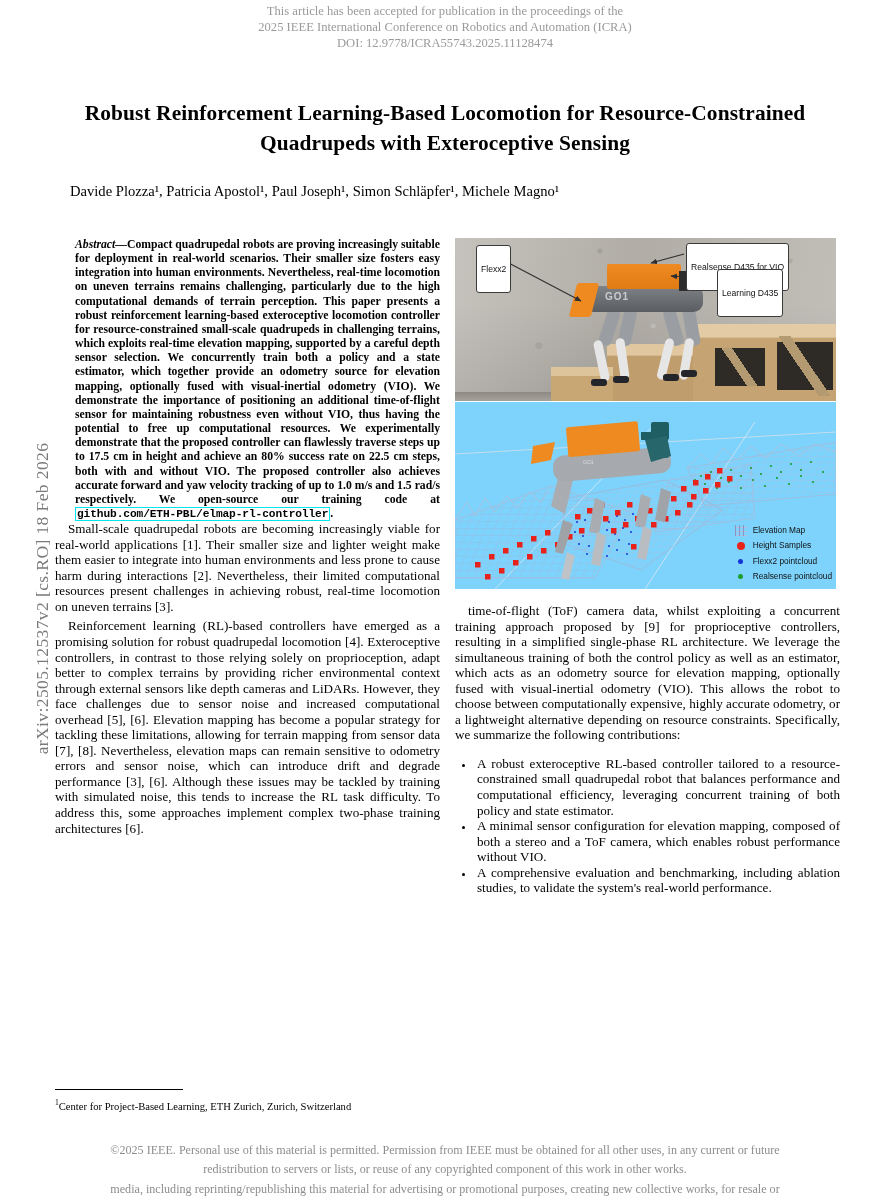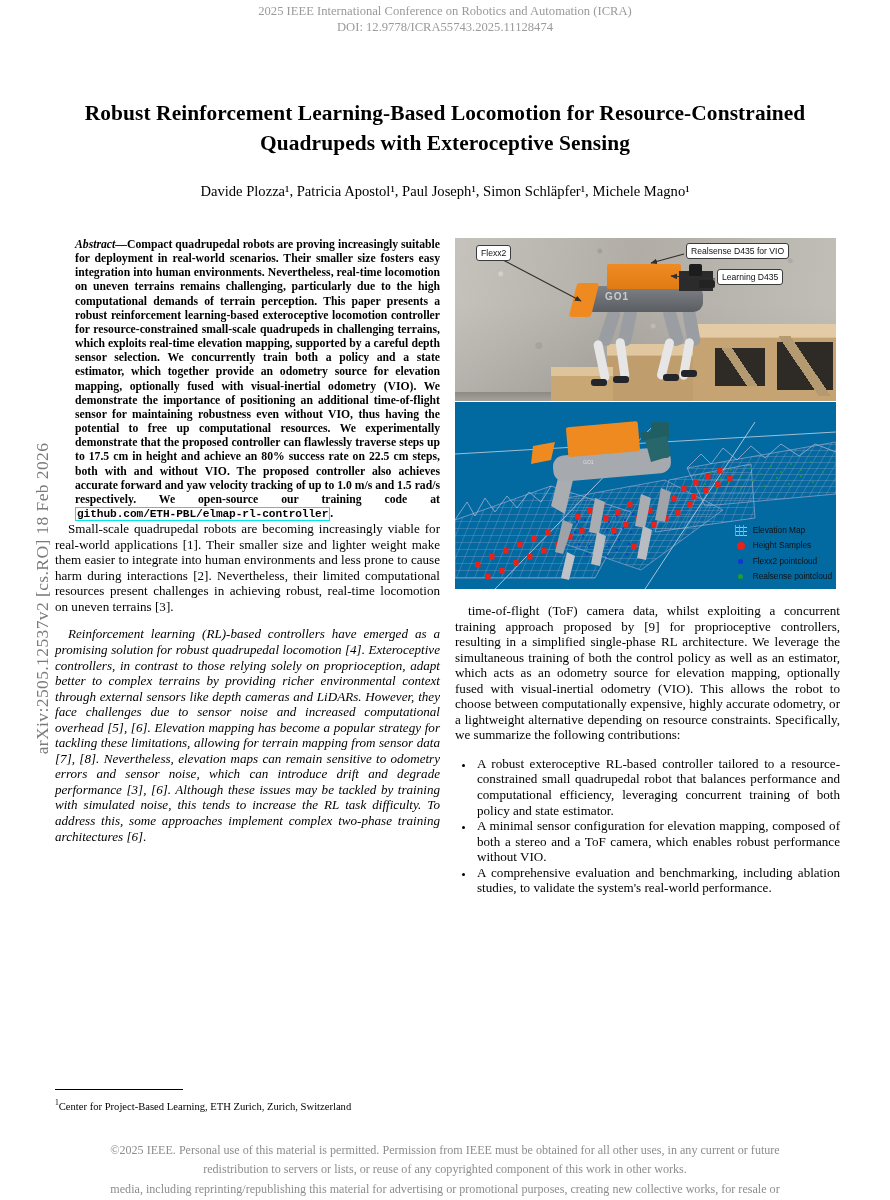--- a/index.html
+++ b/index.html
@@ -30,21 +30,21 @@
   }
 
   
   .title {
     position:absolute; left:70px; top:98px; width:750px;
     text-align:center; font-weight:bold; font-size:21.4px;
     line-height:30px; letter-spacing:.1px;
   }
   .authors {
     position:absolute; left:70px; top:183px; width:750px;
-    text-align:center; font-size:14.6px;
+    font-size:14.6px;
   }
 
   
   .col-left {
     position:absolute; left:55px; top:238px; width:385px;
   }
   .col-right {
     position:absolute; left:455px; top:238px; width:385px;
   }
 
@@ -66,21 +66,21 @@
   .sec-head {
     text-align:center; margin-top:17px; margin-bottom:7px;
     font-size:13px; font-variant:small-caps;
   }
   .sec-head .num { font-variant:normal; }
 
   p.body {
     margin:0; font-size:13.1px; line-height:15.55px;
     text-align:justify; text-indent:13px; hyphens:none;
   }
-  p.body + p.body { margin-top:12px;font-style:italic; }
+  p.body + p.body { margin-top:4px; }
 
   .figcap {
     font-size:12.3px; line-height:15.2px; text-align:justify;
     margin-top:7px;
   }
 
   ul.contrib {
     margin:13px 0 0 0; padding-left:20px;
     font-size:13.1px; line-height:15.55px; text-align:justify;
   }
@@ -186,30 +186,30 @@
   }
   .leg.thigh { width:13px; height:38px; background:#9a9ea3; }
   .leg.shin  { width:9px;  height:42px; background:#e6e6e6; }
   .foot { position:absolute; width:16px; height:7px; background:#23252a; border-radius:3px; }
 
   
   .callout {
     position:absolute;
     background:#fff; border:1px solid #3b3b3b; border-radius:3px;
     font-family:"Liberation Sans", sans-serif;
-    font-size:8.6px; line-height:10px; padding:2px 4px;
+    font-size:8.6px; line-height:10px; padding:18px 4px;
     white-space:nowrap; color:#111;
   }
   .callout.c-flexx     { left:21px;  top:7px; }
   .callout.c-rs-vio    { left:231px; top:5px; }
   .callout.c-rs        { left:262px; top:31px; }
   .arrow { position:absolute; pointer-events:none; }
 
   
-  .viz { position:absolute; inset:0; background:#0369a1; }
+  .viz { position:absolute; inset:0; background:#7dd3fc; }
   .viz svg { position:absolute; inset:0; }
 
   .legend {
     position:absolute; right:4px; bottom:5px;
     font-family:"Liberation Sans", sans-serif;
     font-size:8.3px; line-height:15.2px; color:#111;
   }
   .legend .row { display:flex; align-items:center; gap:6px; }
   .legend .swatch { width:12px; height:11px; flex:0 0 12px; position:relative; }
   .sw-grid{
@@ -223,20 +223,21 @@
   .sw-green { width:5.5px;height:5.5px; background:#1e9e2e; }
 </style>
 </head>
 <body>
 
 <div class="page">
 
   <div class="arxiv-stamp">arXiv:2505.12537v2  [cs.RO]  18 Feb 2026</div>
 
   <div class="accept-notice">
+    <div>This article has been accepted for publication in the proceedings of the</div>
     <div>2025 IEEE International Conference on Robotics and Automation (ICRA)</div>
     <div>DOI: 12.9778/ICRA55743.2025.11128474</div>
   </div>
 
   <div class="title">Robust Reinforcement Learning-Based Locomotion for Resource-Constrained Quadrupeds with Exteroceptive Sensing</div>
   <div class="authors">Davide Plozza¹, Patricia Apostol¹, Paul Joseph¹, Simon Schläpfer¹, Michele Magno¹</div>
 
   <div class="col-left">
     <div class="abstract">
       <span class="lead">Abstract—</span><span>Compact quadrupedal robots are proving increasingly suitable for deployment in real-world scenarios. Their smaller size fosters easy integration into human environments. Nevertheless, real-time locomotion on uneven terrains remains challenging, particularly due to the high computational demands of terrain perception. This paper presents a robust reinforcement learning-based exteroceptive locomotion controller for resource-constrained small-scale quadrupeds in challenging terrains, which exploits real-time elevation mapping, supported by a careful depth sensor selection. We concurrently train both a policy and a state estimator, which together provide an odometry source for elevation mapping, optionally fused with visual-inertial odometry (VIO). We demonstrate the importance of positioning an additional time-of-flight sensor for maintaining robustness even without VIO, thus having the potential to free up computational resources. We experimentally demonstrate that the proposed controller can flawlessly traverse steps up to 17.5 cm in height and achieve an 80% success rate on 22.5 cm steps, both with and without VIO. The proposed controller also achieves accurate forward and yaw velocity tracking of up to 1.0 m/s and 1.5 rad/s respectively. We open-source our training code at </span><span class="url-box">github.com/ETH-PBL/elmap-rl-controller</span><span>.</span>

